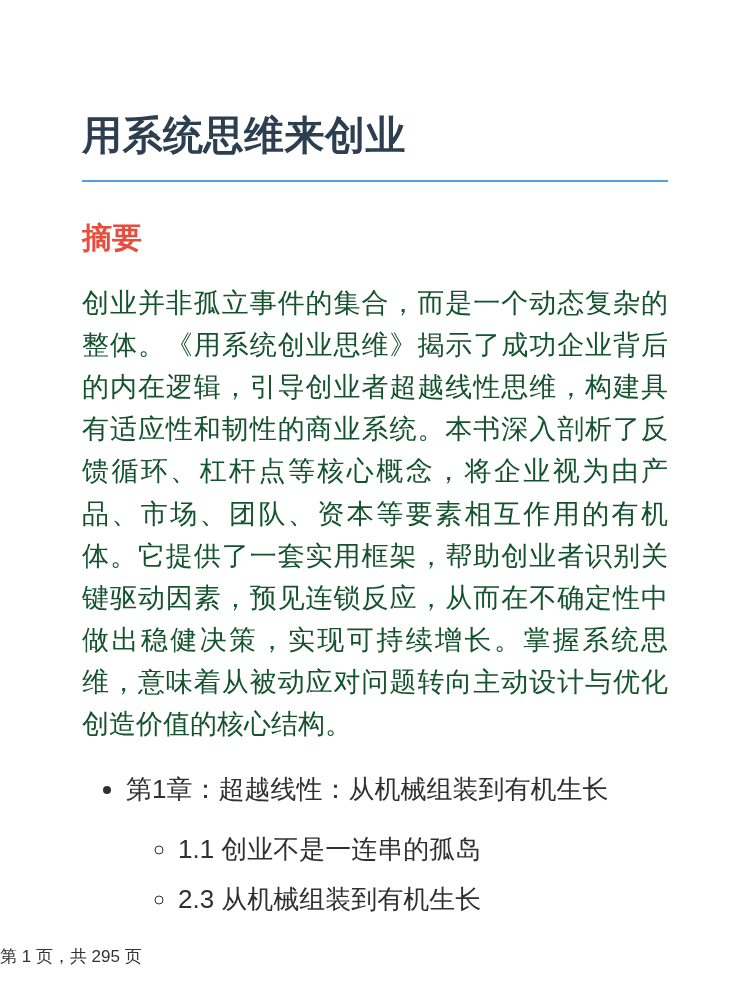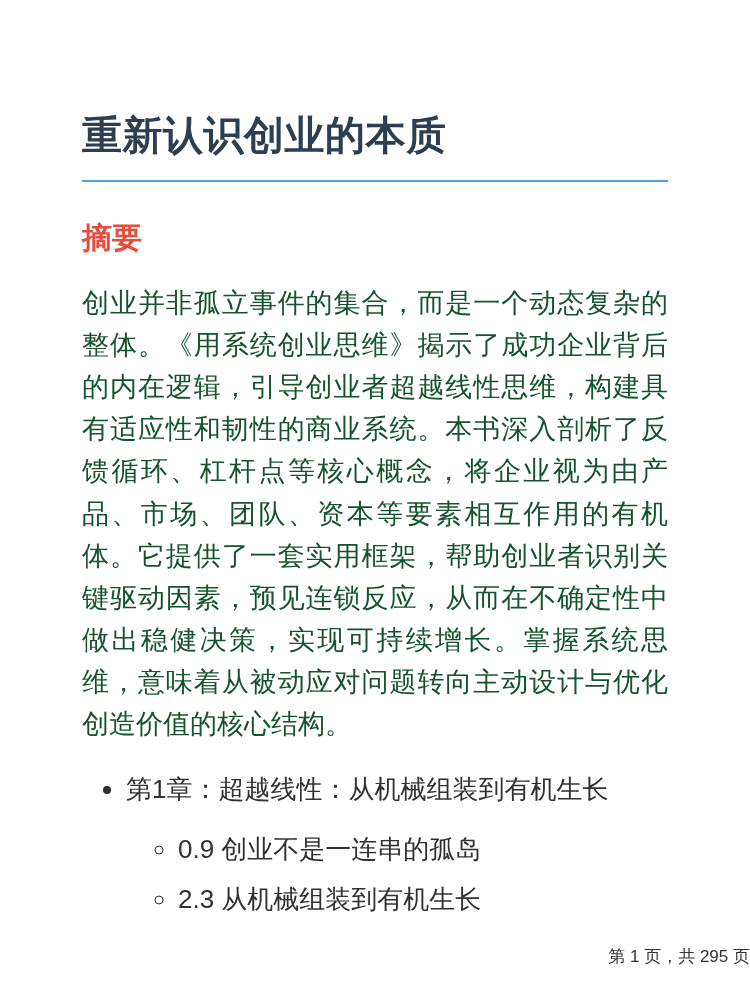--- a/index.html
+++ b/index.html
@@ -68,45 +68,45 @@
   }
   ul.toc-sublist > li {
     line-height: 1.3;
     margin-bottom: 16px;
   }
   .page-footer {
     position: absolute;
     left: 0;
     right: 0;
     bottom: 32px;
-    text-align: right;
+    text-align: left;
     font-size: 17px;
     color: #333333;
   }
 </style>
 </head>
 <body>
 
 <div class="page">
 
-  <h1 class="doc-title">重新认识创业的本质</h1>
+  <h1 class="doc-title">用系统思维来创业</h1>
 
   <hr class="title-divider">
 
   <h2 class="section-heading">摘要</h2>
 
   <p class="abstract-paragraph">创业并非孤立事件的集合，而是一个动态复杂的整体。《用系统创业思维》揭示了成功企业背后的内在逻辑，引导创业者超越线性思维，构建具有适应性和韧性的商业系统。本书深入剖析了反馈循环、杠杆点等核心概念，将企业视为由产品、市场、团队、资本等要素相互作用的有机体。它提供了一套实用框架，帮助创业者识别关键驱动因素，预见连锁反应，从而在不确定性中做出稳健决策，实现可持续增长。掌握系统思维，意味着从被动应对问题转向主动设计与优化创造价值的核心结构。</p>
 
 
   <ul class="toc-list">
     <li>
       <span>第1章：超越线性：从机械组装到有机生长</span>
       <ul class="toc-sublist">
         <li>
-          <span>0.9 创业不是一连串的孤岛</span>
+          <span>1.1 创业不是一连串的孤岛</span>
         </li>
         <li>
           <span>2.3 从机械组装到有机生长</span>
         </li>
       </ul>
     </li>
   </ul>
 
   <div class="page-footer">第 1 页，共 295 页</div>
 

